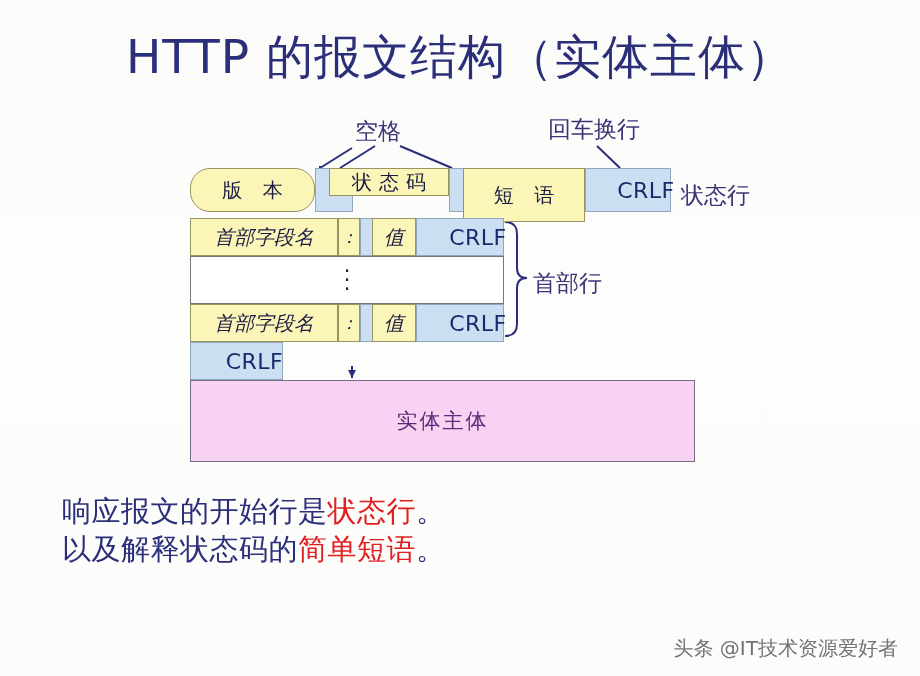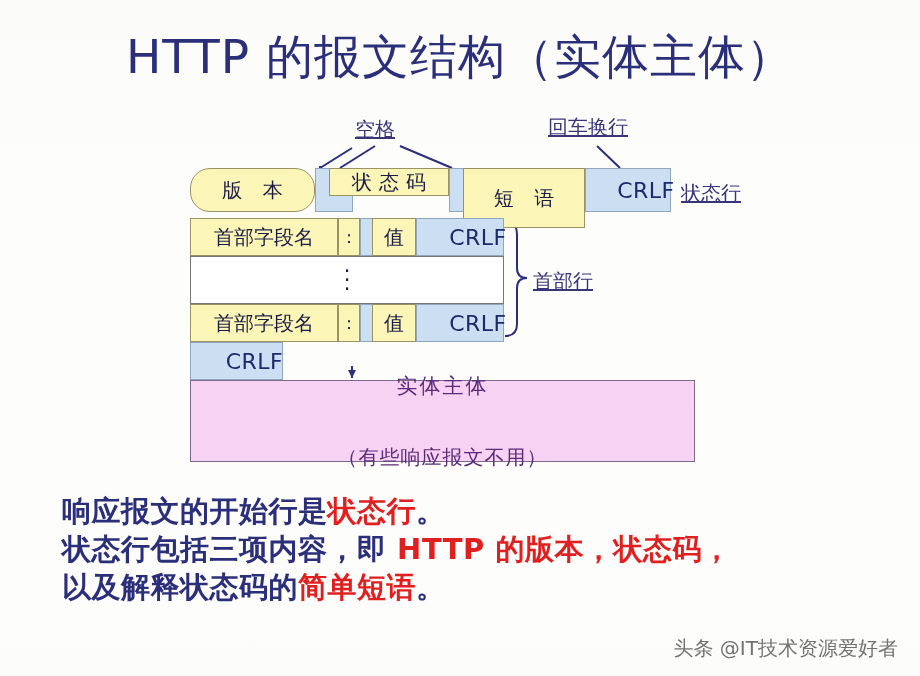--- a/index.html
+++ b/index.html
@@ -38,31 +38,30 @@
     color:#1b1b44;
     font-family:"DejaVu Sans","Liberation Sans",sans-serif;
     white-space:nowrap;
   }
   .yellow{background:#fbf6b8;border-color:#9a9464;}
   .blue{background:#ccdff2;border-color:#8fa6bd;padding-left:36px;}
   .white{background:#ffffff;border-color:#777777;}
   .pink{background:#f7d2f2;border-color:#7b6b8a;}
 
   .cjk{font-size:20px;letter-spacing:7px;text-indent:7px;}
-  .cjk-tight{font-size:20px;letter-spacing:0px;}
+  .cjk-tight{font-size:20px;letter-spacing:0px;font-style:italic;}
   .latin{font-size:22px;letter-spacing:0.5px;color:#1b2a6b;}
 
   
   .olabel{
     position:absolute;
     color:#3b3578;
     font-family:"DejaVu Sans","Liberation Sans",sans-serif;
-    font-size:20px;
+    font-size:23px;
     white-space:nowrap;
-    text-decoration:underline;
   }
 
   
   #leaders{position:absolute;left:0;top:0;width:920px;height:676px;pointer-events:none;}
 
   
   .vdots{
     position:absolute;
     color:#1b1b44;
     font-size:21px;
@@ -72,21 +71,20 @@
   .vdots span{display:block;}
 
   
   #para{
     position:absolute;left:62px;top:492px;width:800px;
     color:#2b2f7a;
     font-family:"DejaVu Sans","Liberation Sans",sans-serif;
     font-size:29px;
     line-height:38px;
     letter-spacing:0.5px;
-    font-weight:bold;
   }
   #para .hl{color:#e02020;}
   #para .line{white-space:nowrap;}
 
   
   #watermark{
     position:absolute;right:22px;bottom:14px;
     color:#5a5a5a;
     font-size:20px;
     font-family:"DejaVu Sans","Liberation Sans",sans-serif;
@@ -117,21 +115,21 @@
       <polygon points="352,378 348,370 356,370" fill="#2b2f7a"></polygon>
     </svg>
 
     <div class="olabel" style="left:355px;top:116px;">空格</div>
     <div class="olabel" style="left:548px;top:114px;">回车换行</div>
 
     <div class="cell yellow cjk" style="left:190px;top:168px;width:125px;height:44px;border-radius:20px;">版 本</div>
     <div class="cell blue" style="left:315px;top:168px;width:14px;height:44px;"></div>
     <div class="cell yellow cjk" style="left:329px;top:168px;width:120px;height:28px;">状态码</div>
     <div class="cell blue" style="left:449px;top:168px;width:14px;height:44px;"></div>
-    <div class="cell yellow cjk" style="left:463px;top:168px;width:122px;height:60px;">短 语</div>
+    <div class="cell yellow cjk" style="left:463px;top:168px;width:122px;height:54px;">短 语</div>
     <div class="cell blue latin" style="left:585px;top:168px;width:86px;height:44px;">CRLF</div>
 
     <div class="olabel" style="left:681px;top:180px;">状态行</div>
 
     <div class="cell yellow cjk-tight" style="left:190px;top:218px;width:148px;height:38px;">首部字段名</div>
     <div class="cell yellow cjk-tight" style="left:338px;top:218px;width:22px;height:38px;font-size:17px;">：</div>
     <div class="cell blue" style="left:360px;top:218px;width:12px;height:38px;"></div>
     <div class="cell yellow cjk-tight" style="left:372px;top:218px;width:44px;height:38px;">值</div>
     <div class="cell blue latin" style="left:416px;top:218px;width:88px;height:38px;">CRLF</div>
 
@@ -148,26 +146,24 @@
     <div class="cell blue" style="left:360px;top:304px;width:12px;height:38px;"></div>
     <div class="cell yellow cjk-tight" style="left:372px;top:304px;width:44px;height:38px;">值</div>
     <div class="cell blue latin" style="left:416px;top:304px;width:88px;height:38px;">CRLF</div>
 
     <div class="olabel" style="left:533px;top:268px;">首部行</div>
 
     <div class="cell blue latin" style="left:190px;top:342px;width:93px;height:38px;">CRLF</div>
 
     <div class="cell pink" style="left:190px;top:380px;width:505px;height:82px;flex-direction:column;gap:40px;">
       <div style="font-size:21px;letter-spacing:2px;color:#5a2b7a;">实体主体</div>
-      <div style="font-size:20px;letter-spacing:1px;color:#5a2b7a;margin-top:4px;">（有些响应报文不用）</div>
     </div>
 
   </div>
 
   <div id="para">
     <div class="line"><span>响应报文的开始行是</span><span class="hl">状态行</span><span>。</span></div>
-    <div class="line"><span>状态行包括三项内容，即 </span><span class="hl">HTTP 的版本，状态码，</span></div>
     <div class="line"><span>以及解释状态码的</span><span class="hl">简单短语</span><span>。</span></div>
   </div>
 
   <div id="watermark">头条 @IT技术资源爱好者</div>
 
 </div>
 
 </body></html>

